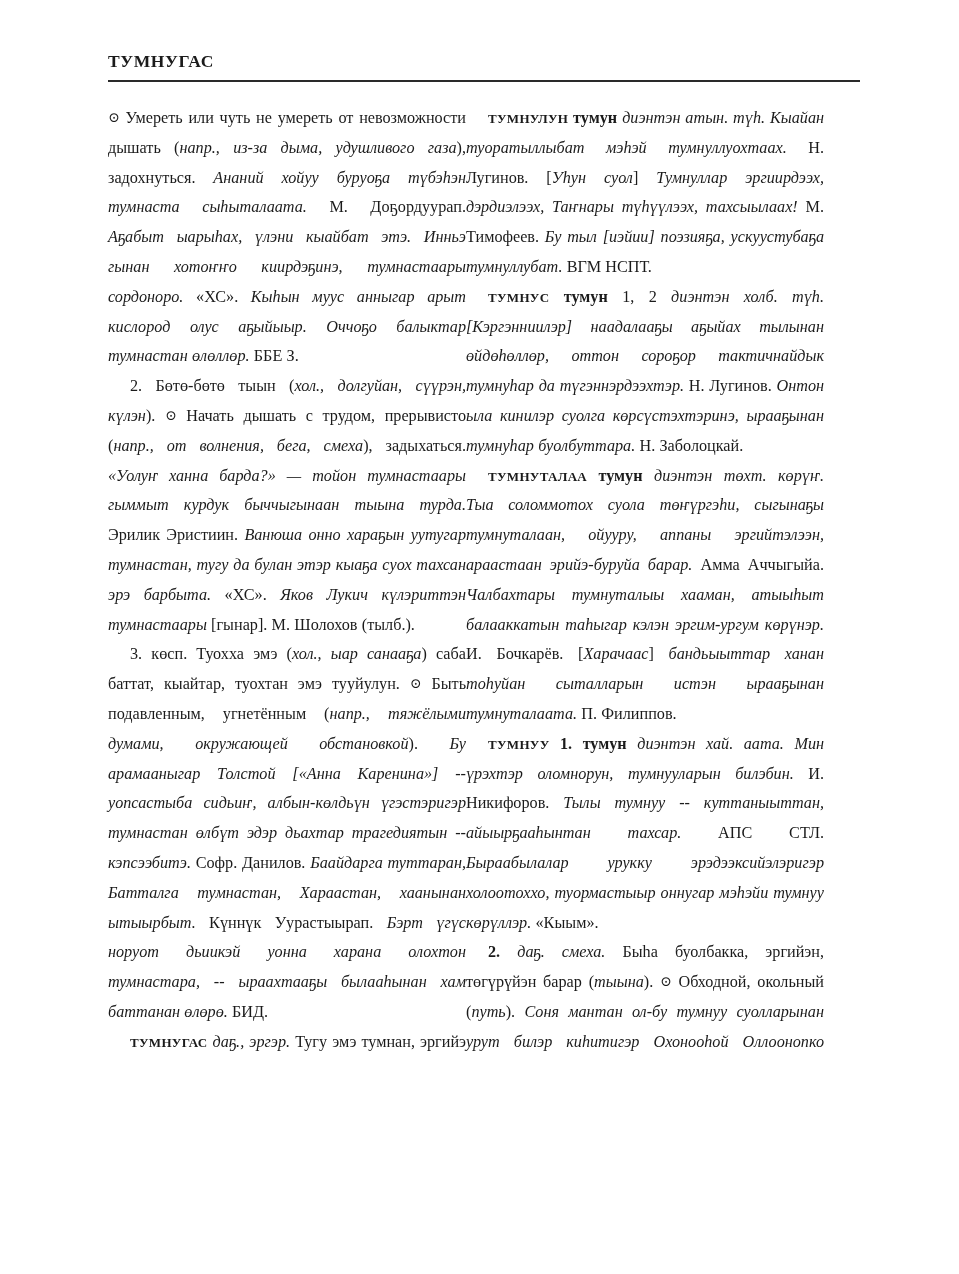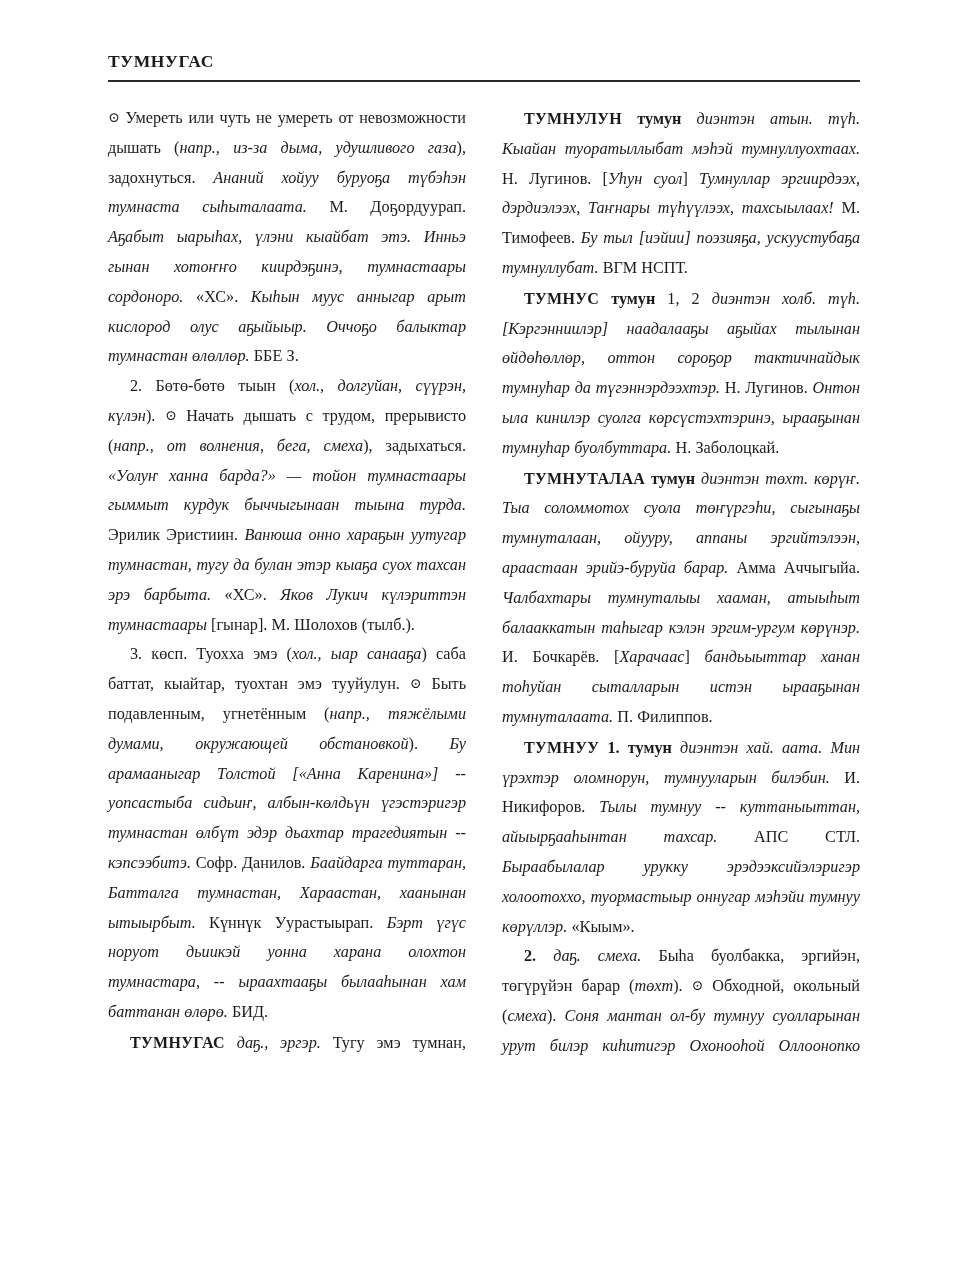--- a/index.html
+++ b/index.html
@@ -44,21 +44,20 @@
   }
 
   
   .columns {
     position: absolute;
     left: 108px;
     top: 104px;
     width: 752px;
     height: 1060px;
     display: flex;
-    justify-content: space-between;
   }
   .col {
     width: 358px;
   }
 
   
   p.para {
     margin: 0;
     font-size: 16.2px;
     line-height: 29.8px;
@@ -68,21 +67,21 @@
     hyphens: none;
     word-spacing: 0.2px;
   }
   p.para.indent {
     text-indent: 22px;
   }
 
   
   .hw {               
     font-weight: 700;
-    font-size: 16px;
+    font-size: 13px;
     letter-spacing: 0.3px;
   }
   .hwsub {            
     font-weight: 700;
     font-size: 16.2px;
   }
   .num {              
     font-weight: 700;
   }
   .it {               
@@ -127,21 +126,21 @@
       <p class="para indent">2. Бөтө-бөтө тыын (<span class="it">хол., долгуйан, сүүрэн, күлэн</span>). <span class="marker">⊙</span> Начать дышать с трудом, прерывисто (<span class="it">напр., от волнения, бега, смеха</span>), задыхаться. <span class="it">«Уолуҥ ханна барда?» — тойон <span class="itu">тумнастаары</span> гыммыт курдук быччыгынаан тыына турда.</span> Эрилик Эристиин. <span class="it">Ванюша онно хараҕын уутугар <span class="itu">тумнастан</span>, тугу да булан этэр кыаҕа суох тахсан эрэ барбыта.</span> «ХС». <span class="it">Яков Лукич күлэриттэн <span class="itu">тумнастаары</span></span> [гынар]. М. Шолохов (тылб.).</p>
       <p class="para indent">3. көсп. Туохха эмэ (<span class="it">хол., ыар санааҕа</span>) саба баттат, кыайтар, туохтан эмэ тууйулун. <span class="marker">⊙</span> Быть подавленным, угнетённым (<span class="it">напр., тяжёлыми думами, окружающей обстановкой</span>). <span class="it">Бу арамааныгар Толстой [«Анна Каренина»] -- уопсастыба сидьиҥ, албын-көлдьүн үгэстэригэр <span class="itu">тумнастан</span> өлбүт эдэр дьахтар трагедиятын -- кэпсээбитэ.</span> Софр. Данилов. <span class="it">Баайдарга туттаран, Батталга <span class="itu">тумнастан</span>, Хараастан, хаанынан ытыырбыт.</span> Күннүк Уурастыырап. <span class="it">Бэрт үгүс норуот дьиикэй уонна харана олохтон <span class="itu">тумнастара</span>, -- ыраахтааҕы былааһынан хам баттанан өлөрө.</span> БИД.</p>
       <p class="para indent"><span class="hw">ТУМНУГАС</span> <span class="it">даҕ., эргэр.</span> Тугу эмэ тумнан, эргийэ барар, тумнуулаах. <span class="marker">⊙</span> Обходный, объездной, объезжий. <span class="itu">Тумнугас</span> <span class="it">смеха.</span> <span class="itu">Тумнугас</span> <span class="it">күлэн.</span></p>
     </div>
 
     <div class="col">
       <p class="para indent"><span class="hw">ТУМНУЛУН</span> <span class="hwsub">тумун</span> <span class="it">диэнтэн атын. түһ.</span> <span class="it">Кыайан туоратыллыбат мэһэй <span class="itu">тумнуллуохтаах</span>.</span> Н. Лугинов. [<span class="it">Уһун суол</span>] <span class="itu">Тумнуллар</span> <span class="it">эргиирдээх, дэрдиэлээх, Таҥнары түһүүлээх, тахсыылаах!</span> М. Тимофеев. <span class="it">Бу тыл [иэйии] поэзияҕа, ускуустубаҕа <span class="itu">тумнуллубат</span>.</span> ВГМ НСПТ.</p>
       <p class="para indent"><span class="hw">ТУМНУС</span> <span class="hwsub">тумун</span> 1, 2 <span class="it">диэнтэн холб. түһ.</span> <span class="it">[Кэргэнниилэр] наадалааҕы аҕыйах тылынан өйдөһөллөр, оттон сороҕор тактичнайдык <span class="itu">тумнуһар</span> да түгэннэрдээхтэр.</span> Н. Лугинов. <span class="it">Онтон ыла кинилэр суолга көрсүстэхтэринэ, ыраaҕынан <span class="itu">тумнуһар</span> буолбуттара.</span> Н. Заболоцкай.</p>
       <p class="para indent"><span class="hw">ТУМНУТАЛАА</span> <span class="hwsub">тумун</span> <span class="it">диэнтэн төхт. көрүҥ.</span> <span class="it">Тыа соломмотох суола төҥүргэһи, сыгынаҕы <span class="itu">тумнуталаан</span>, ойууру, аппаны эргийтэлээн, араастаан эрийэ-буруйа барар.</span> Амма Аччыгыйа. <span class="it">Чалбахтары <span class="itu">тумнуталыы</span> хааман, атыыһыт балааккатын таһыгар кэлэн эргим-ургум көрүнэр.</span> И. Бочкарёв. [<span class="it">Харачаас</span>] <span class="it">бандьыыттар ханан тоһуйан сыталларын истэн ыраaҕынан <span class="itu">тумнуталаата</span>.</span> П. Филиппов.</p>
       <p class="para indent"><span class="hw">ТУМНУУ</span> <span class="num">1.</span> <span class="hwsub">тумун</span> <span class="it">диэнтэн хай. аата.</span> <span class="it">Мин үрэхтэр оломнорун, <span class="itu">тумнууларын</span> билэбин.</span> И. Никифоров. <span class="it">Тылы <span class="itu">тумнуу</span> -- куттаныыттан, айыырҕааһынтан тахсар.</span> АПС СТЛ. <span class="it">Быраабылалар урукку эрэдээксийэлэригэр холоотоххо, туормастыыр оннугар мэһэйи <span class="itu">тумнуу</span> көрүллэр.</span> «Кыым».</p>
-      <p class="para indent"><span class="num">2.</span> <span class="it">даҕ. смеха.</span> Быһа буолбакка, эргийэн, төгүрүйэн барар (<span class="it">төхт</span>). <span class="marker">⊙</span> Обходной, окольный (<span class="it">смеха</span>). <span class="it">Соня мантан ол-бу <span class="itu">тумнуу</span> суолларынан урут билэр киһитигэр Охонооһой Оллоонопко барда.</span> Д. Токоосоп.</p>
+      <p class="para indent"><span class="num">2.</span> <span class="it">даҕ. смеха.</span> Быһа буолбакка, эргийэн, төгүрүйэн барар (<span class="it">тыына</span>). <span class="marker">⊙</span> Обходной, окольный (<span class="it">путь</span>). <span class="it">Соня мантан ол-бу <span class="itu">тумнуу</span> суолларынан урут билэр киһитигэр Охонооһой Оллоонопко барда.</span> Д. Токоосоп.</p>
       <p class="para indent"><span class="hw">ТУМНУС</span> <span class="it">даҕ., таһыгар.</span> Алтан сыынканы кытта бииргэ уһаарыллыбы-</p>
     </div>
 
   </div>
 
   <div class="folio">104</div>
 
 </div>
 
 </body></html>

